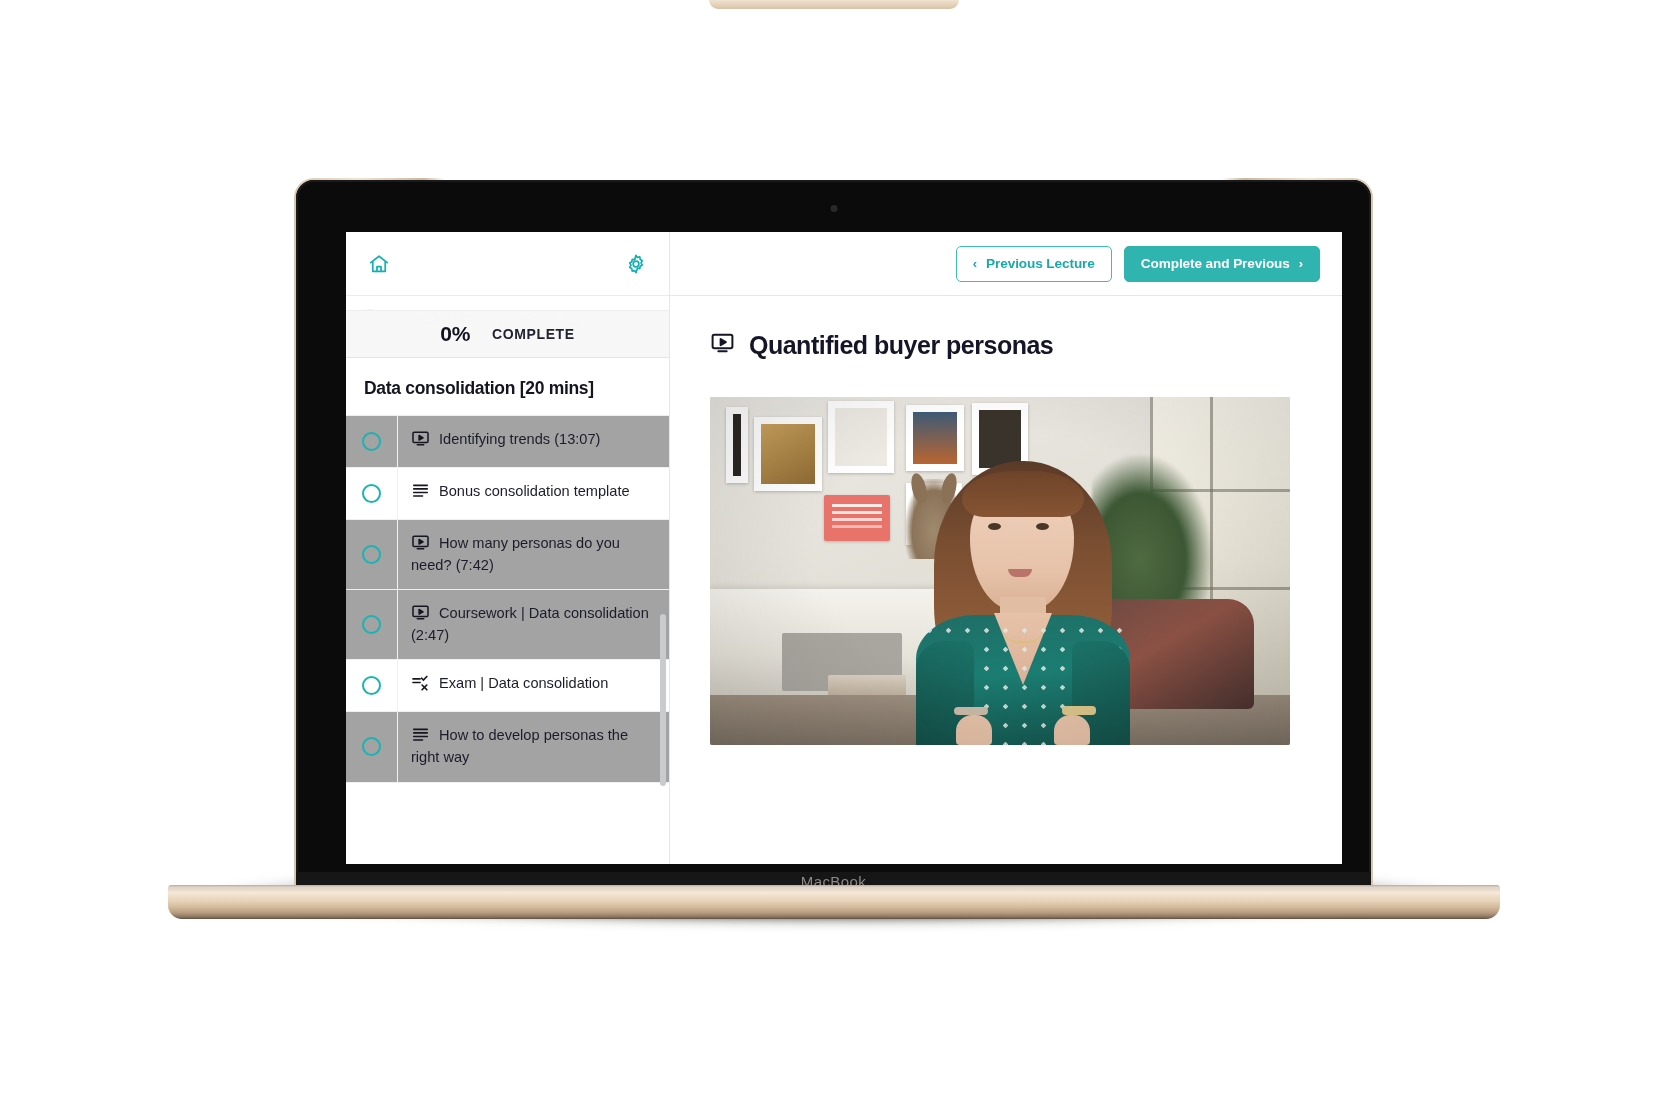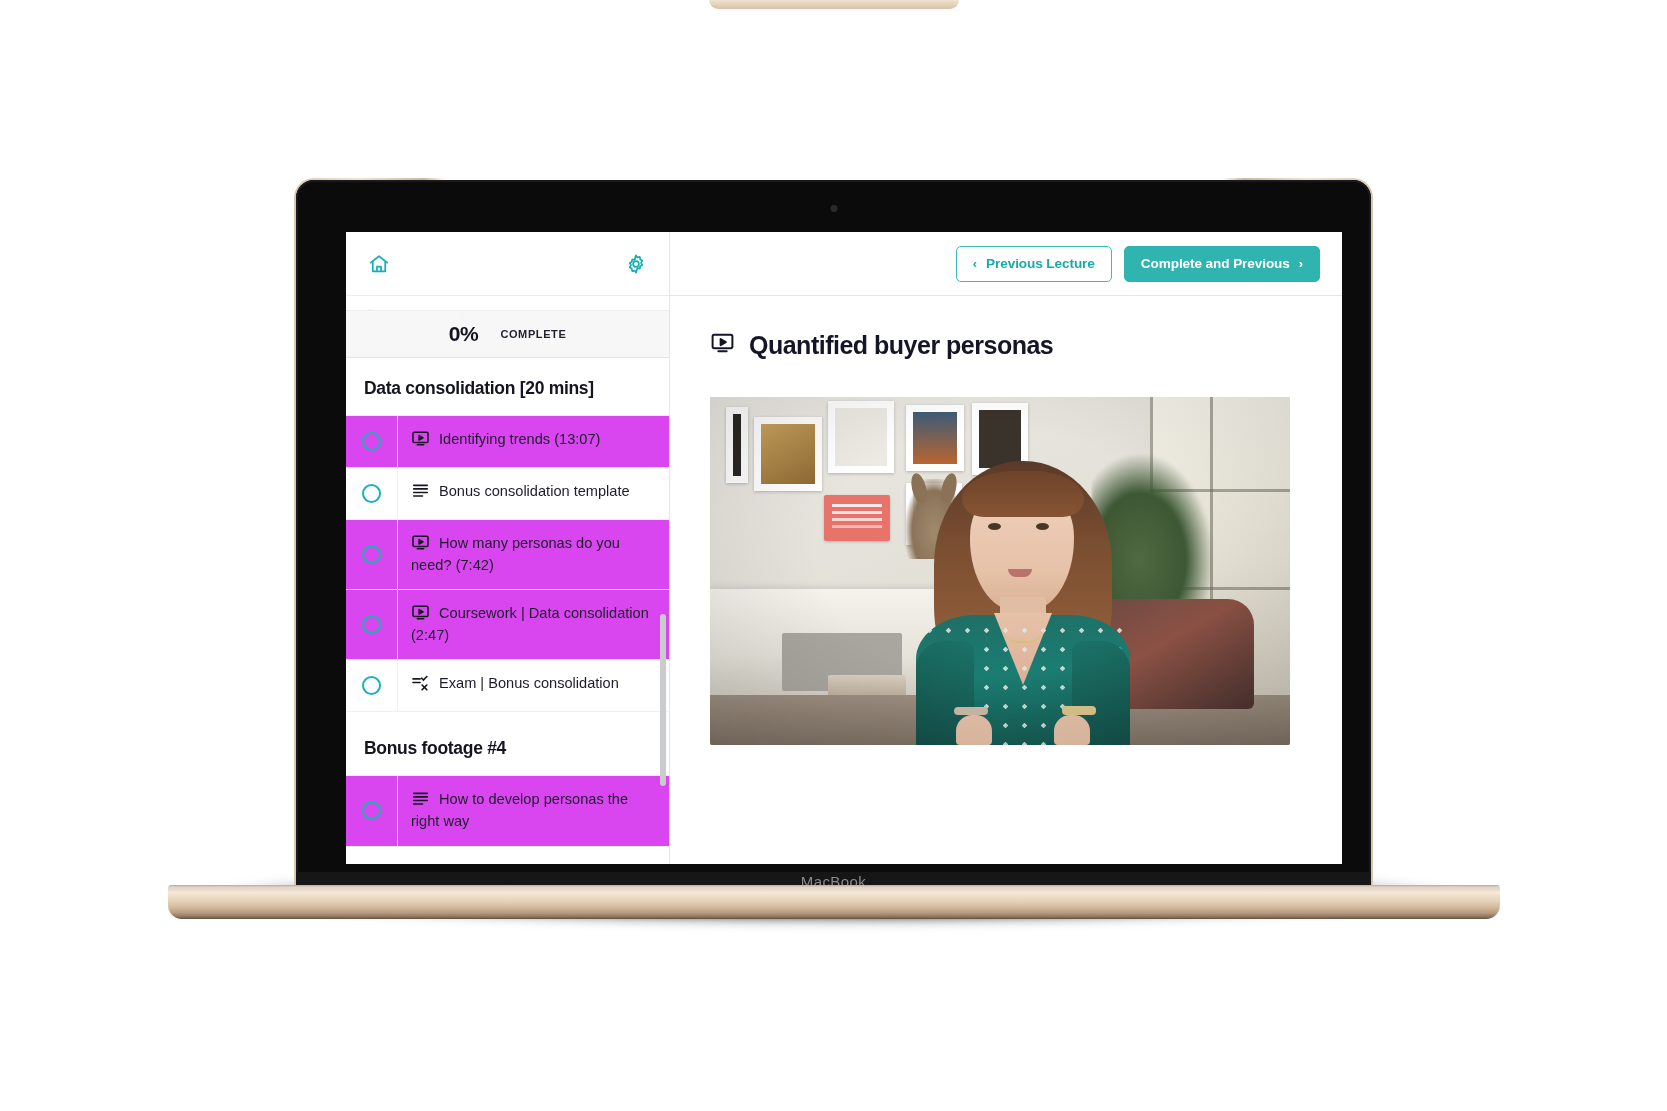--- a/index.html
+++ b/index.html
@@ -156,38 +156,38 @@
   .progress-band {
     position: absolute; top: 14px; left: 0; right: 0;
     height: 48px;
     background: rgba(246,246,247,.93);
     border-top: 1px solid #ededee;
     border-bottom: 1px solid #e4e5e7;
     display: flex; align-items: center; justify-content: center;
     z-index: 2;
   }
   .pct { font-size: 21px; font-weight: 800; color: #12131f; letter-spacing: -.3px; }
-  .pct-label { font-size: 11px; font-weight: 700; color: #22232f; letter-spacing: .6px; margin-left: 22px; }
+  .pct-label { font-size: 14px; font-weight: 700; color: #22232f; letter-spacing: .6px; margin-left: 22px; }
 
   .sb-list { position: absolute; top: 62px; left: 0; right: 0; bottom: 0; }
 
   .sec-head {
     padding: 20px 18px 16px 18px;
     font-size: 17.5px; font-weight: 800; color: #14151f;
     letter-spacing: -.3px;
     background: #fff;
     border-bottom: 1px solid #eceef0;
   }
   .sec-head.second { border-bottom: 1px solid #eceef0; padding-top: 26px; }
 
   .lesson {
     display: flex; align-items: flex-start;
     min-height: 52px;
     border-bottom: 1px solid #eef0f1;
-    background: #d946ef;
+    background: #a3a3a3;
     cursor: pointer;
     position: relative;
   }
   .lesson.alt { background: #ffffff; }
   .lesson.active { background: #b4ebe8; border-bottom-color: #a3e2de; }
 
   .l-check {
     width: 52px; min-width: 52px;
     display: flex; align-items: center; justify-content: center;
     align-self: stretch;
@@ -478,25 +478,24 @@
               </div>
               <div class="l-body">
                 <span class="l-ico">
                   <svg width="19" height="19" viewBox="0 0 24 24" stroke="#15161f" stroke-width="2.1" stroke-linecap="round" fill="none">
                     <path d="M2.5 7.5h9"></path>
                       <path d="M2.5 12h9"></path>
                     <path d="M13.5 6.6l2.2 2.4 4.3-4.6"></path>
                     <path d="M14 15.2l6 6"></path>
                       <path d="M20 15.2l-6 6"></path>
                   </svg>
-                </span><span>Exam | Bonus consolidation</span>
+                </span><span>Exam | Data consolidation</span>
               </div>
             </div>
 
-            <div class="sec-head second">Bonus footage #4</div>
 
             <div class="lesson">
               <div class="l-check">
                 <span class="ring"></span>
               </div>
               <div class="l-body">
                 <span class="l-ico">
                   <svg width="19" height="19" viewBox="0 0 24 24" stroke="#15161f" stroke-width="2.1" stroke-linecap="round">
                     <path d="M3.5 5.5h17"></path>
                       <path d="M3.5 10h17"></path>

